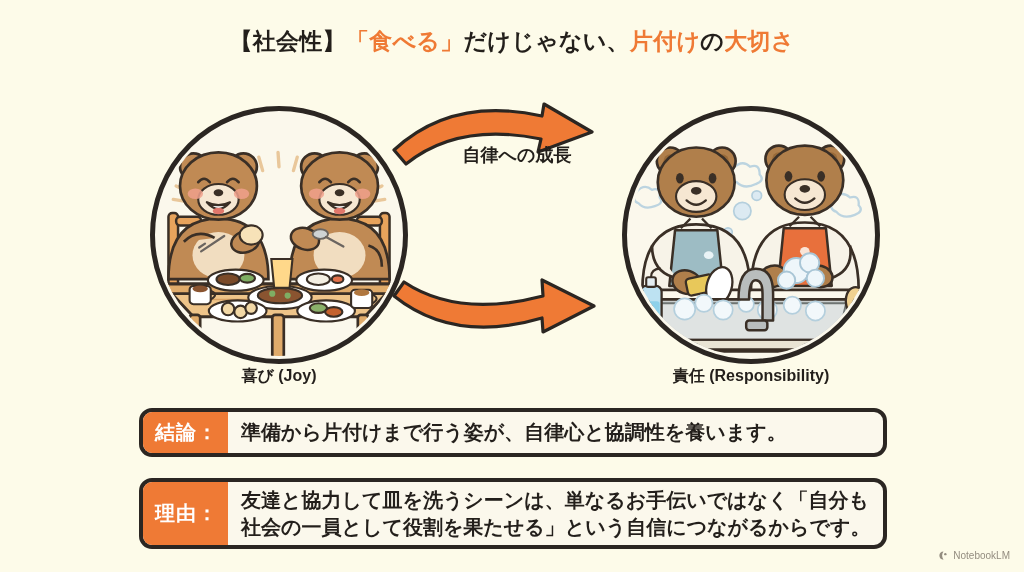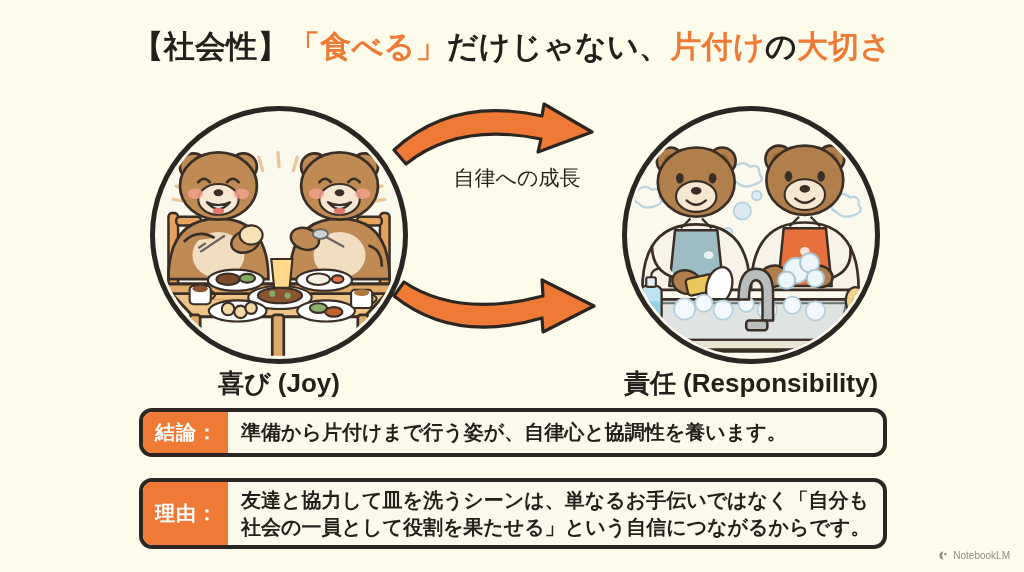--- a/index.html
+++ b/index.html
@@ -18,21 +18,21 @@
     overflow: hidden;
   }
 
   
   #title {
     position: absolute;
     top: 26px;
     left: 0;
     width: 1024px;
     text-align: center;
-    font-size: 31px;
+    font-size: 23px;
     font-weight: 700;
     letter-spacing: 0.3px;
     color: #231f1b;
     white-space: nowrap;
   }
   #title .accent { color: #ef7a35; }
 
   
   .circle-wrap {
     position: absolute;
@@ -53,44 +53,44 @@
     box-sizing: border-box;
   }
   .scene { position: absolute; inset: 0; }
 
   
   .circle-caption {
     position: absolute;
     top: 366px;
     width: 340px;
     text-align: center;
-    font-size: 26px;
+    font-size: 16px;
     font-weight: 700;
     color: #231f1b;
     white-space: nowrap;
   }
   #caption-left  { left: 109px; }
   #caption-right { left: 581px; }
 
   
   #arrows {
     position: absolute;
     left: 392px;
     top: 100px;
     width: 250px;
     height: 245px;
   }
   #growth-label {
     position: absolute;
     left: 392px;
-    top: 164px;
+    top: 143px;
     width: 250px;
     text-align: center;
-    font-size: 21px;
-    font-weight: 400;
+    font-size: 18px;
+    font-weight: 700;
     line-height: 1.38;
     color: #231f1b;
     z-index: 3;
   }
 
   
   .callout {
     position: absolute;
     left: 139px;
     width: 748px;

